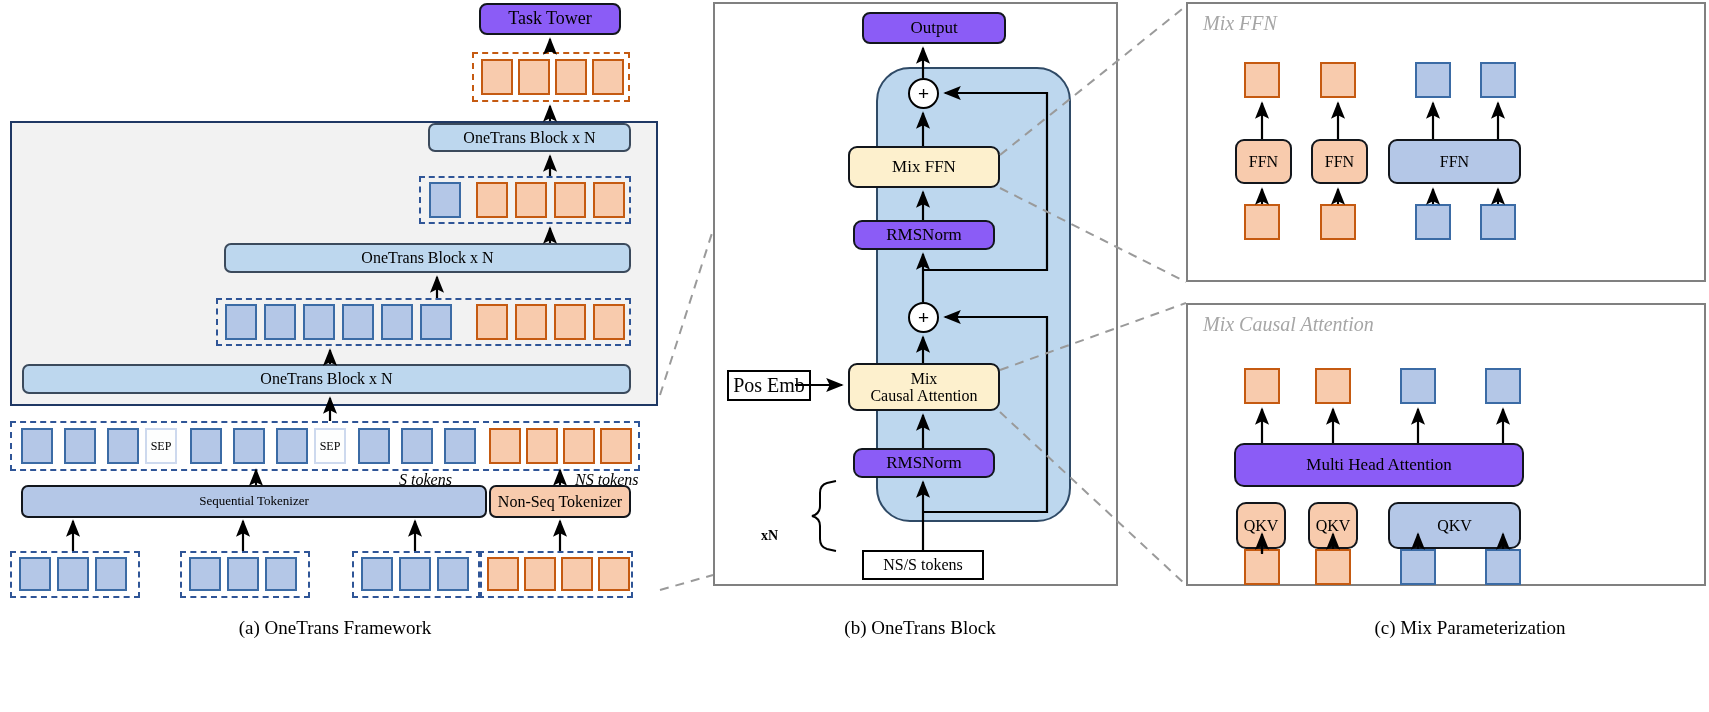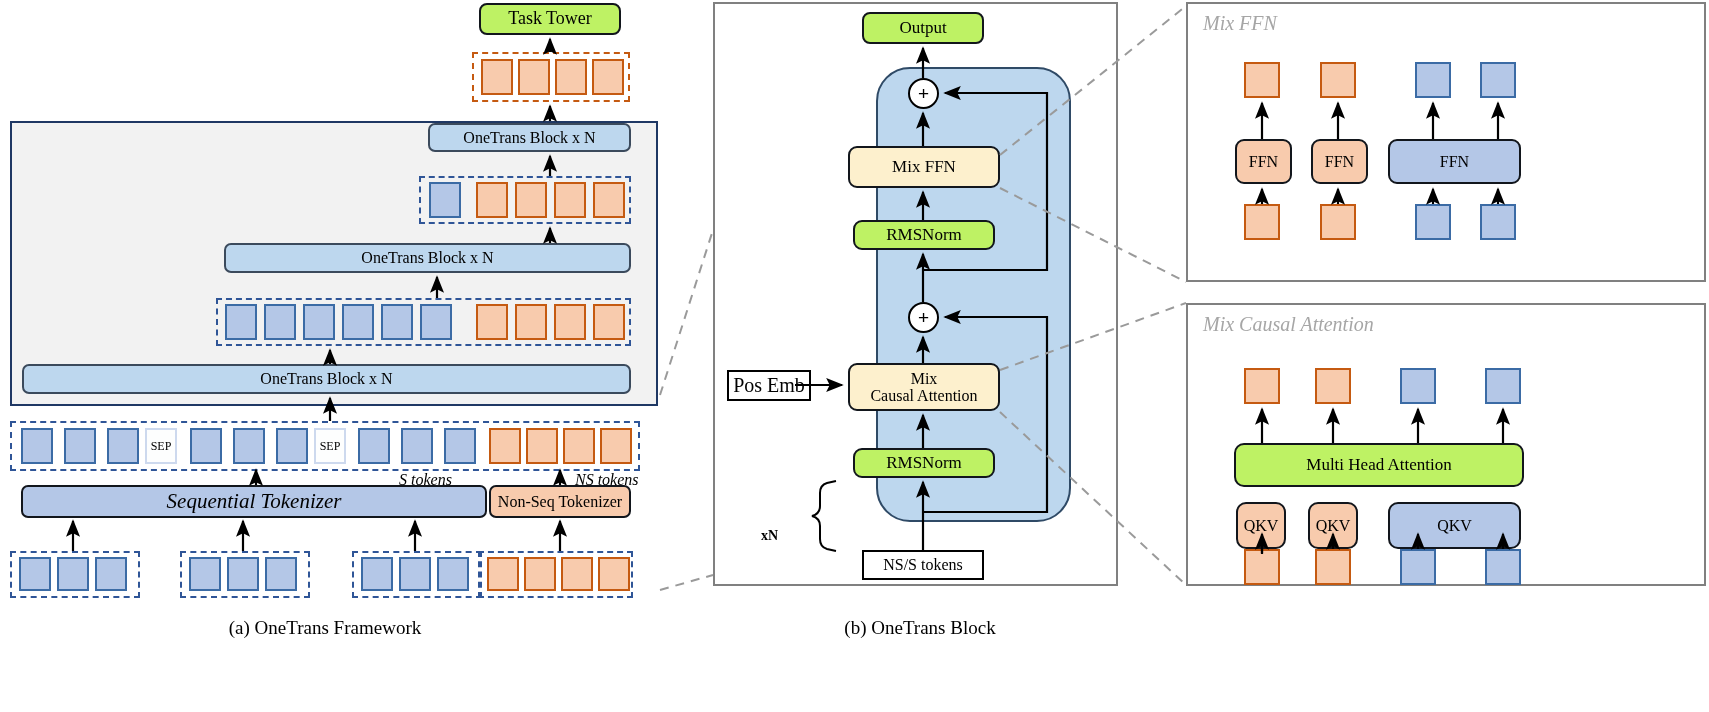--- a/index.html
+++ b/index.html
@@ -29,21 +29,21 @@
   .dgroup{border-width:2px;border-style:dashed;box-sizing:border-box;background:transparent;}
   .d-blue{border-color:#2f5597;}
   .d-orange{border-color:#c55a11;}
 
   
   .blk{border-radius:7px;border:2px solid #1b2838;box-sizing:border-box;}
   .blk-lightblue{background:#bdd7ee;border-color:#3b4a5c;}
   .blk-blue{background:#b4c7e7;border-color:#12161c;}
   .blk-orange{background:#f8cbad;border-color:#12161c;}
   .blk-yellow{background:#fdf0cd;border-color:#12161c;}
-  .blk-white{background:#bef264;border-color:#12161c;}
+  .blk-white{background:#8b5cf6;border-color:#12161c;}
 
   .sq-box{border:2px solid #000;background:#fff;box-sizing:border-box;}
 
   
   .panel-frame{border:2px solid #808080;background:#fff;box-sizing:border-box;}
 
   
   .stack{
     background:#f2f2f2;
     border:2px solid #1f3864;
@@ -140,21 +140,21 @@
   <div class="abs tok tok-blue" style="left:401px;top:428px;width:32px;height:36px;"></div>
   <div class="abs tok tok-blue" style="left:444px;top:428px;width:32px;height:36px;"></div>
   <div class="abs tok tok-orange" style="left:489px;top:428px;width:32px;height:36px;"></div>
   <div class="abs tok tok-orange" style="left:526px;top:428px;width:32px;height:36px;"></div>
   <div class="abs tok tok-orange" style="left:563px;top:428px;width:32px;height:36px;"></div>
   <div class="abs tok tok-orange" style="left:600px;top:428px;width:32px;height:36px;"></div>
 
   <div class="abs smalllabel" style="left:399px;top:471px;">S tokens</div>
   <div class="abs smalllabel" style="left:575px;top:471px;">NS tokens</div>
 
-  <div class="abs blk blk-blue ctr" style="left:21px;top:485px;width:466px;height:33px;font-size:21px;font-style:italic;">
+  <div class="abs blk blk-blue ctr" style="left:21px;top:485px;width:466px;height:33px;font-size:13px;">
     <span>Sequential Tokenizer</span>
   </div>
   <div class="abs blk blk-orange ctr" style="left:489px;top:485px;width:142px;height:33px;font-size:16px;">
     <span>Non-Seq Tokenizer</span>
   </div>
 
   <div class="abs dgroup d-blue" style="left:10px;top:551px;width:130px;height:47px;"></div>
   <div class="abs tok tok-blue" style="left:19px;top:557px;width:32px;height:34px;"></div>
   <div class="abs tok tok-blue" style="left:57px;top:557px;width:32px;height:34px;"></div>
   <div class="abs tok tok-blue" style="left:95px;top:557px;width:32px;height:34px;"></div>
@@ -170,21 +170,21 @@
   <div class="abs tok tok-blue" style="left:437px;top:557px;width:32px;height:34px;"></div>
 
   <div class="abs dgroup d-blue" style="left:478px;top:551px;width:155px;height:47px;"></div>
   <div class="abs tok tok-orange" style="left:487px;top:557px;width:32px;height:34px;"></div>
   <div class="abs tok tok-orange" style="left:524px;top:557px;width:32px;height:34px;"></div>
   <div class="abs tok tok-orange" style="left:561px;top:557px;width:32px;height:34px;"></div>
   <div class="abs tok tok-orange" style="left:598px;top:557px;width:32px;height:34px;"></div>
 
   <div class="abs panel-frame" style="left:713px;top:2px;width:405px;height:584px;"></div>
 
-  <div class="abs blk blk-white ctr" style="left:862px;top:12px;width:122px;height:32px;font-size:17px;border-radius:8px;">
+  <div class="abs blk blk-white ctr" style="left:862px;top:12px;width:144px;height:32px;font-size:17px;border-radius:8px;">
     <span>Output</span>
   </div>
 
   <div class="abs" style="left:876px;top:67px;width:195px;height:455px;"></div>
   <div class="abs" style="left:876px;top:67px;width:195px;height:455px;background:#bdd7ee;border:2px solid #2f4a66;border-radius:34px;"></div>
 
   <div class="abs plus" style="left:908px;top:78px;width:31px;height:31px;">
     <span>+</span>
   </div>
 
@@ -262,22 +262,23 @@
   </div>
   <div class="abs blk blk-blue ctr" style="left:1388px;top:502px;width:133px;height:47px;font-size:16px;border-radius:10px;">
     <span>QKV</span>
   </div>
 
   <div class="abs tok tok-orange" style="left:1244px;top:549px;width:36px;height:36px;"></div>
   <div class="abs tok tok-orange" style="left:1315px;top:549px;width:36px;height:36px;"></div>
   <div class="abs tok tok-blue" style="left:1400px;top:549px;width:36px;height:36px;"></div>
   <div class="abs tok tok-blue" style="left:1485px;top:549px;width:36px;height:36px;"></div>
 
-  <div class="abs caption" style="left:135px;top:617px;width:380px;">(a) OneTrans Framework</div>
+  <div class="abs caption" style="left:145px;top:617px;width:380px;">(a) OneTrans Framework</div>
   <div class="abs caption" style="left:760px;top:617px;width:320px;">(b) OneTrans Block</div>
+  <div class="abs caption" style="left:1280px;top:617px;width:380px;">(c) Mix Parameterization</div>
 
   <svg class="ovl">
     <defs>
       <marker id="ah" markerWidth="9" markerHeight="9" refX="7.2" refY="3.2" orient="auto" markerUnits="strokeWidth">
         <path d="M0,0 L8,3.2 L0,6.4 L1.6,3.2 Z" fill="#000"></path>
       </marker>
     </defs>
 
     <path class="ln" d="M550,52 L550,39" marker-end="url(#ah)"></path>
 

